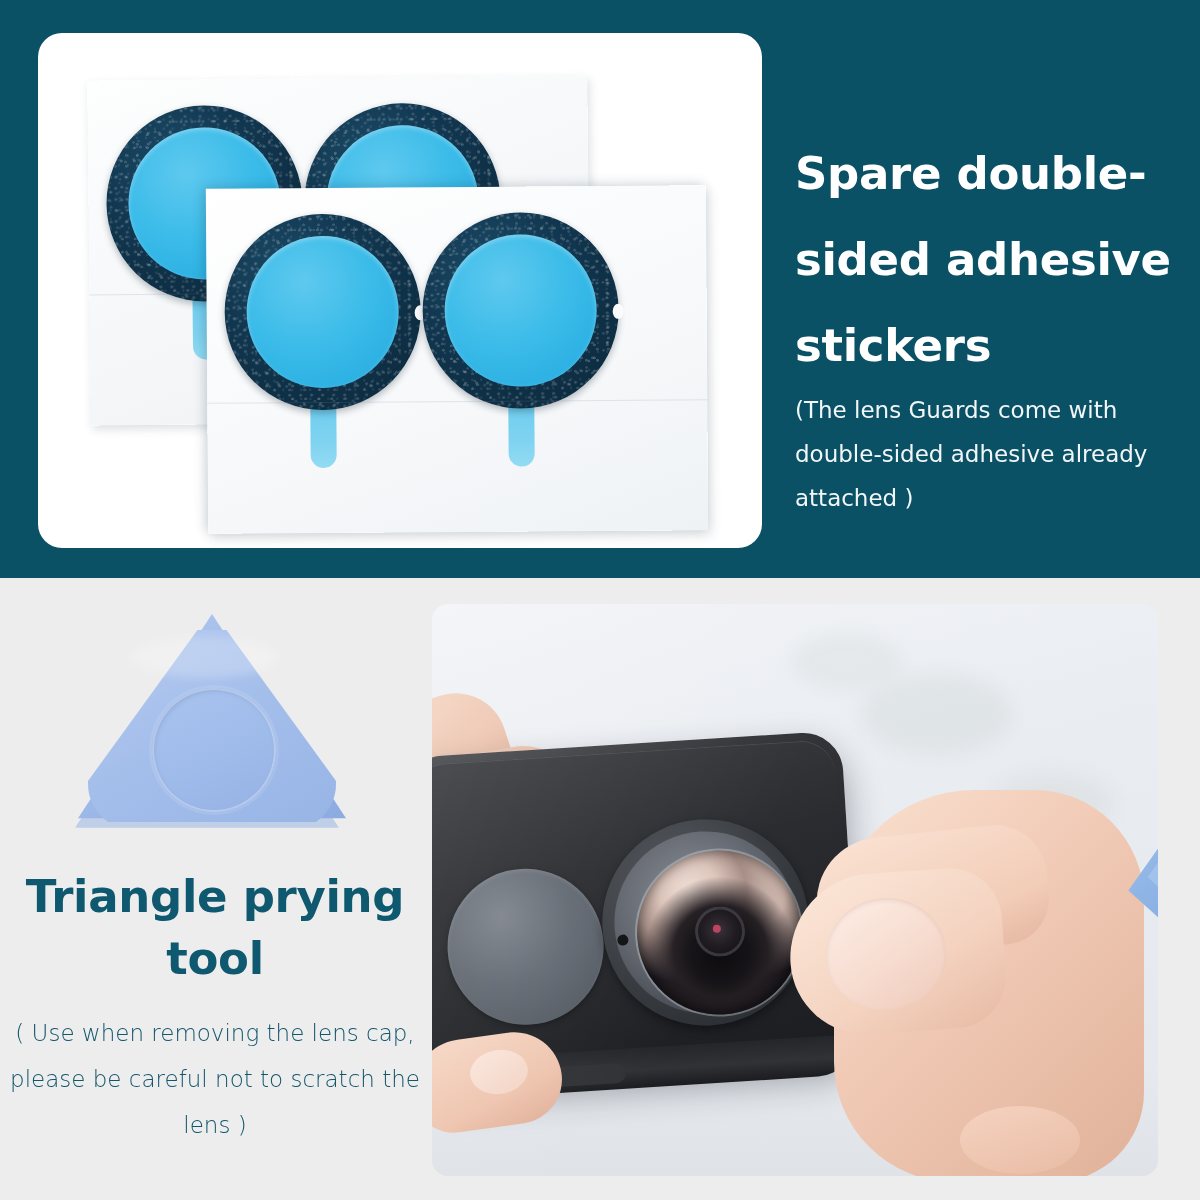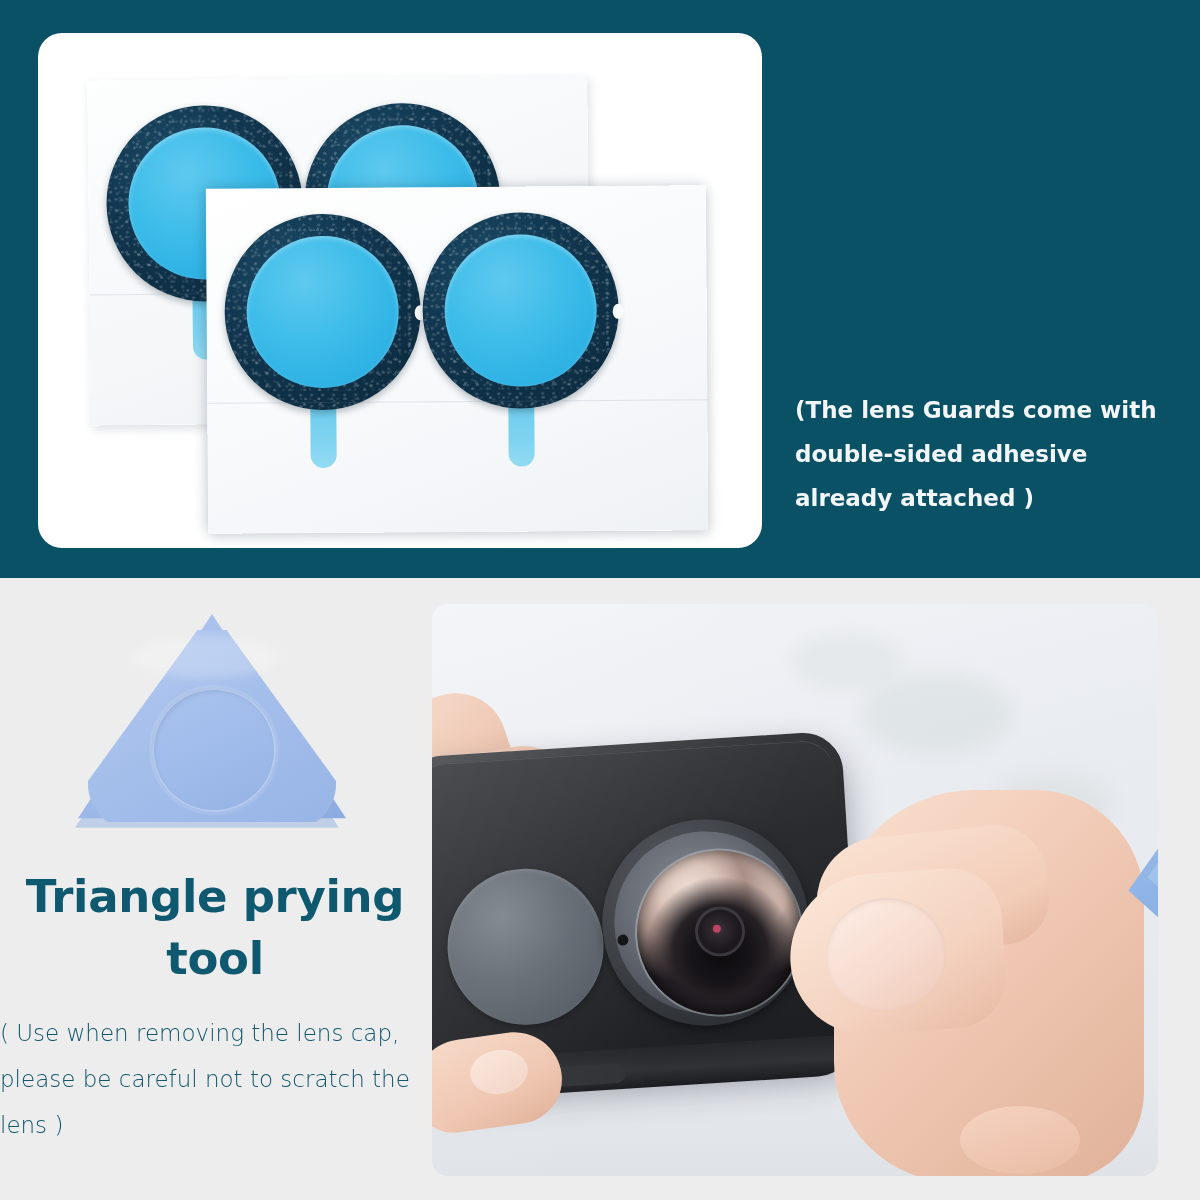--- a/index.html
+++ b/index.html
@@ -79,21 +79,21 @@
   }
 
   
   #headline{
     position:absolute; left:795px; top:131px; width:392px;
     color:#ffffff; font-weight:bold; font-size:45px; line-height:86px;
     letter-spacing:-0.3px;
   }
   #sub-note{
     position:absolute; left:795px; top:388px; width:380px;
-    color:#f2f6f8; font-size:23px; line-height:44px; font-weight:700;
+    color:#f2f6f8; font-size:23px; line-height:44px; font-weight:400;
   }
 
   
   #bottom-section{
     position:absolute; left:0; top:578px; width:1036px; height:622px;
     background:#ededed;
   }
 
   
   #tool-figure{ position:absolute; left:78px; top:36px; width:268px; height:232px; }
@@ -128,21 +128,21 @@
     border-radius:50%; background:rgba(255,255,255,.22); filter:blur(5px);
   }
 
   #tool-heading{
     position:absolute; left:0; top:288px; width:430px;
     text-align:center; color:#0e5870; font-weight:bold;
     font-size:45px; line-height:62px; letter-spacing:-0.3px;
   }
   #tool-note{
     position:absolute; left:0; top:432px; width:430px;
-    color:#12566c; font-size:23px; line-height:46px;
+    text-align:center; color:#12566c; font-size:23px; line-height:46px;
     font-weight:300;
   }
 
   
   #photo-panel{
     position:absolute; left:432px; top:26px; width:726px; height:572px;
     border-radius:16px; overflow:hidden;
     background:linear-gradient(165deg,#f2f4f7 0%,#e9ecf1 40%,#e4e7ec 100%);
   }
   #photo-bg-blotch-a{
@@ -347,20 +347,21 @@
       <div class="guard" style="left:216px; top:26px; width:196px; height:268px;">
         <div class="tab" style="top:150px; height:104px;"></div>
         <div class="ring" style="width:196px; height:196px;"></div>
         <div class="glass" style="left:22px; top:22px; width:152px; height:152px;"></div>
         <div class="notch" style="left:190px; top:92px;"></div>
       </div>
     </div>
 
   </div>
 
+  <div id="headline">Spare double-sided adhesive stickers</div>
 
   <div id="sub-note">(The lens Guards come with double-sided adhesive already attached )</div>
 
 </div>
 
 <div id="bottom-section">
 
   <div id="tool-figure">
     <div class="tri" id="tri-shadow"></div>
     <div class="tri" id="tri-body"></div>

